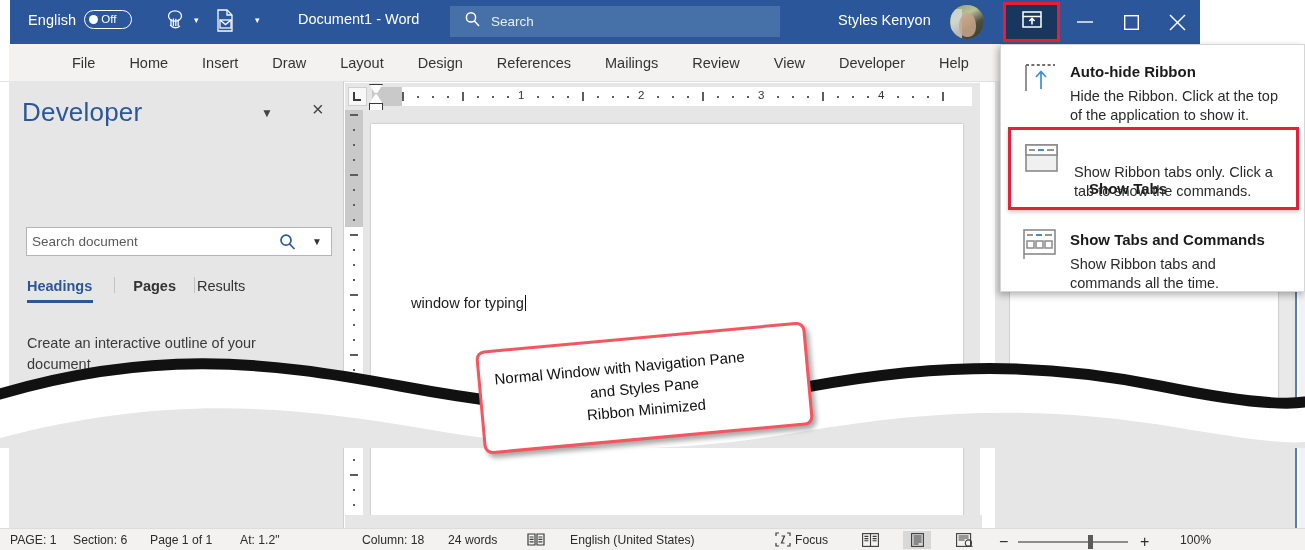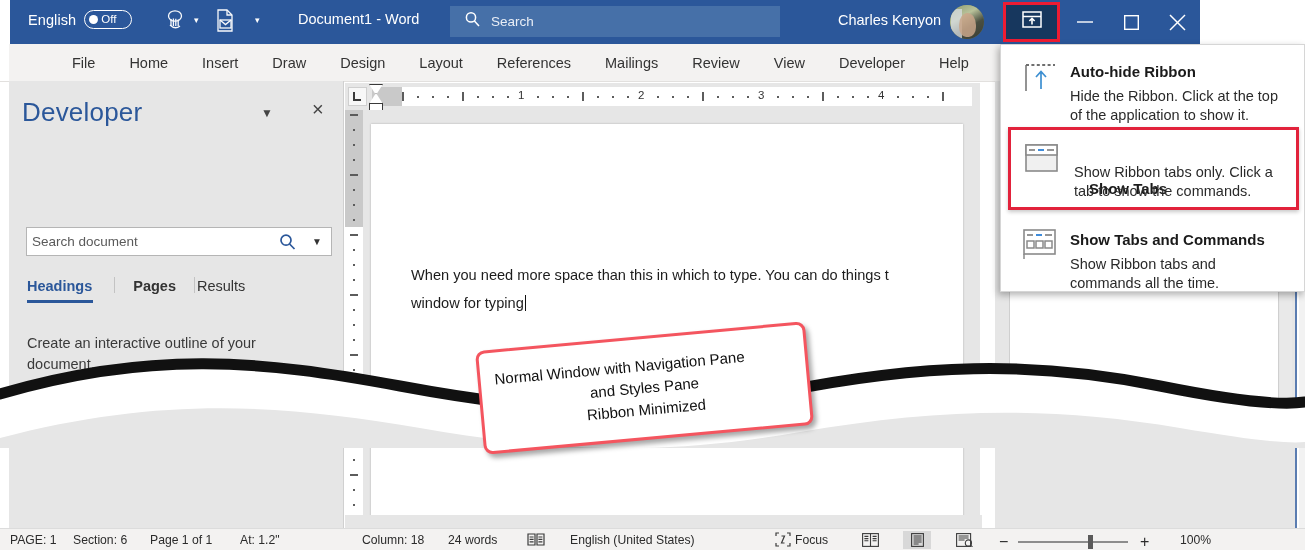--- a/index.html
+++ b/index.html
@@ -236,21 +236,21 @@
         <svg width="17" height="17" viewBox="0 0 17 17">
             <g fill="none" stroke="#ffffff" stroke-width="1.5">
           <circle cx="7" cy="6.4" r="4.6"></circle>
               <line x1="10.4" y1="10" x2="15" y2="15"></line>
             </g>
           </svg>
       </span>
       <span class="sb-text">Search</span>
     </div>
 
-    <span class="acct">Charles Kenyon</span>
+    <span class="acct">Styles Kenyon</span>
     <span class="avatar">
       <span class="a1"></span>
         <span class="a3"></span>
         <span class="a2"></span>
     </span>
 
     <div class="ribbon-opt-btn">
       <span>
         <svg width="22" height="20" viewBox="0 0 22 20">
             <g fill="none" stroke="#ffffff" stroke-width="1.5">
@@ -283,22 +283,22 @@
     <div class="tb-rightpad"></div>
   </div>
 
   <div class="tabsrow">
     <div class="edge"></div>
     <div class="tabs" id="tabs-container">
         <div class="tab first">File</div>
         <div class="tab">Home</div>
         <div class="tab">Insert</div>
         <div class="tab">Draw</div>
+        <div class="tab">Layout</div>
         <div class="tab">Design</div>
-        <div class="tab">Layout</div>
         <div class="tab">References</div>
         <div class="tab">Mailings</div>
         <div class="tab">Review</div>
         <div class="tab">View</div>
         <div class="tab">Developer</div>
         <div class="tab">Help</div>
       </div>
   </div>
 
   <div class="navpane">
@@ -416,21 +416,20 @@
         <span class="vr-tick big" style="top: 364px;"></span>
         <span class="vr-tick" style="top: 379px;"></span>
         <span class="vr-tick" style="top: 394px;"></span>
         <span class="vr-tick" style="top: 409px;"></span>
       </div>
   </div>
 
   <div class="docarea">
     <div class="inner"></div>
     <div class="page">
-      <div class="doc-line doc-l1">When you need more space than this in which to type. You can do things t</div>
       <div class="doc-line doc-l2"><span>window for typing</span><span class="caret"></span></div>
     </div>
   </div>
   <div class="sb-scrollcorner"></div>
 
   <div class="stylespane">
     <div class="sp-title">Styles</div>
     <div class="sp-list">
       <div class="sp-selected"></div>
     </div>

